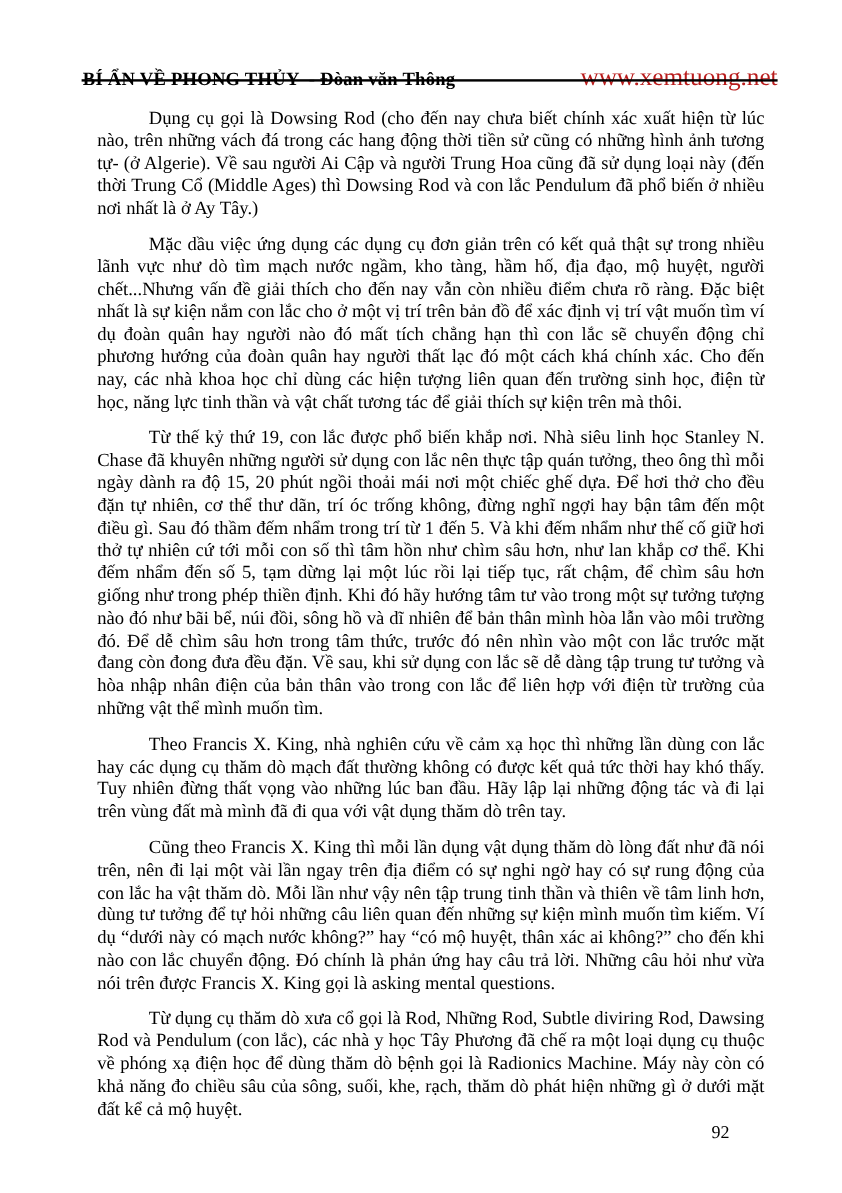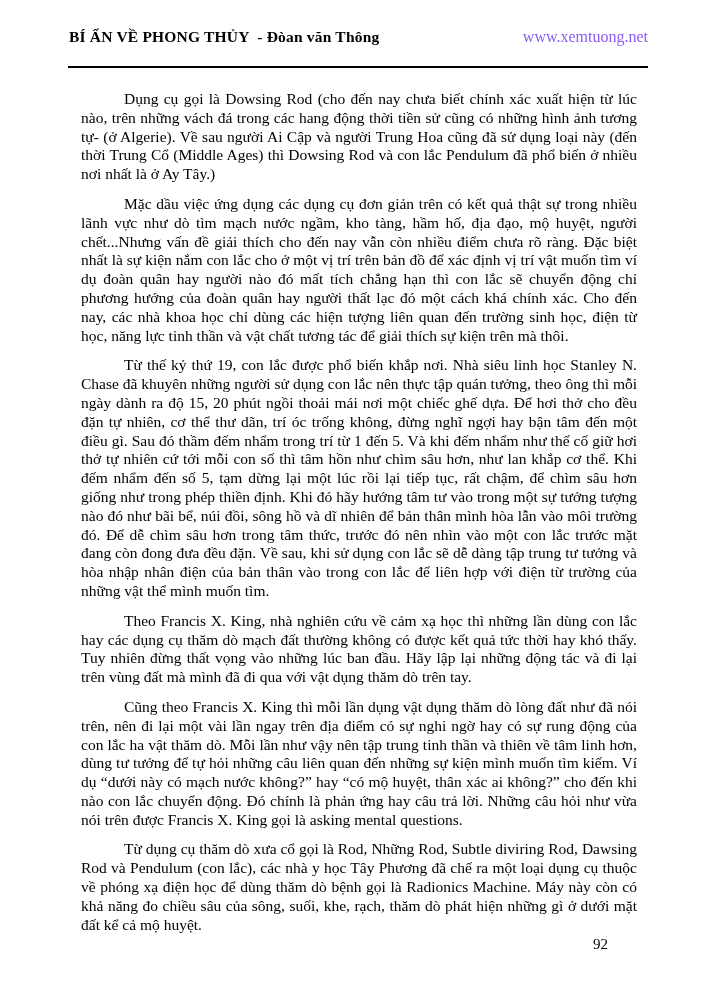--- a/index.html
+++ b/index.html
@@ -12,35 +12,35 @@
     width: 702px;
     height: 994px;
     background: #ffffff;
     font-family: "Liberation Serif", serif;
     color: #000000;
     overflow: hidden;
   }
   .header {
     position: absolute;
     left: 69px;
-    top: 28px;
+    top: 52px;
     width: 579px;
     display: flex;
     justify-content: space-between;
     align-items: baseline;
   }
   .header-title {
     font-weight: bold;
     font-size: 15.5px;
     letter-spacing: 0.2px;
     white-space: pre;
   }
   .header-link {
-    font-size: 16px;
-    color: #8b5cf6;
+    font-size: 21px;
+    color: #b91c1c;
     cursor: pointer;
   }
   .rule {
     position: absolute;
     left: 68px;
     top: 66px;
     width: 580px;
     border: none;
     border-top: 2px solid #000000;
     margin: 0;

